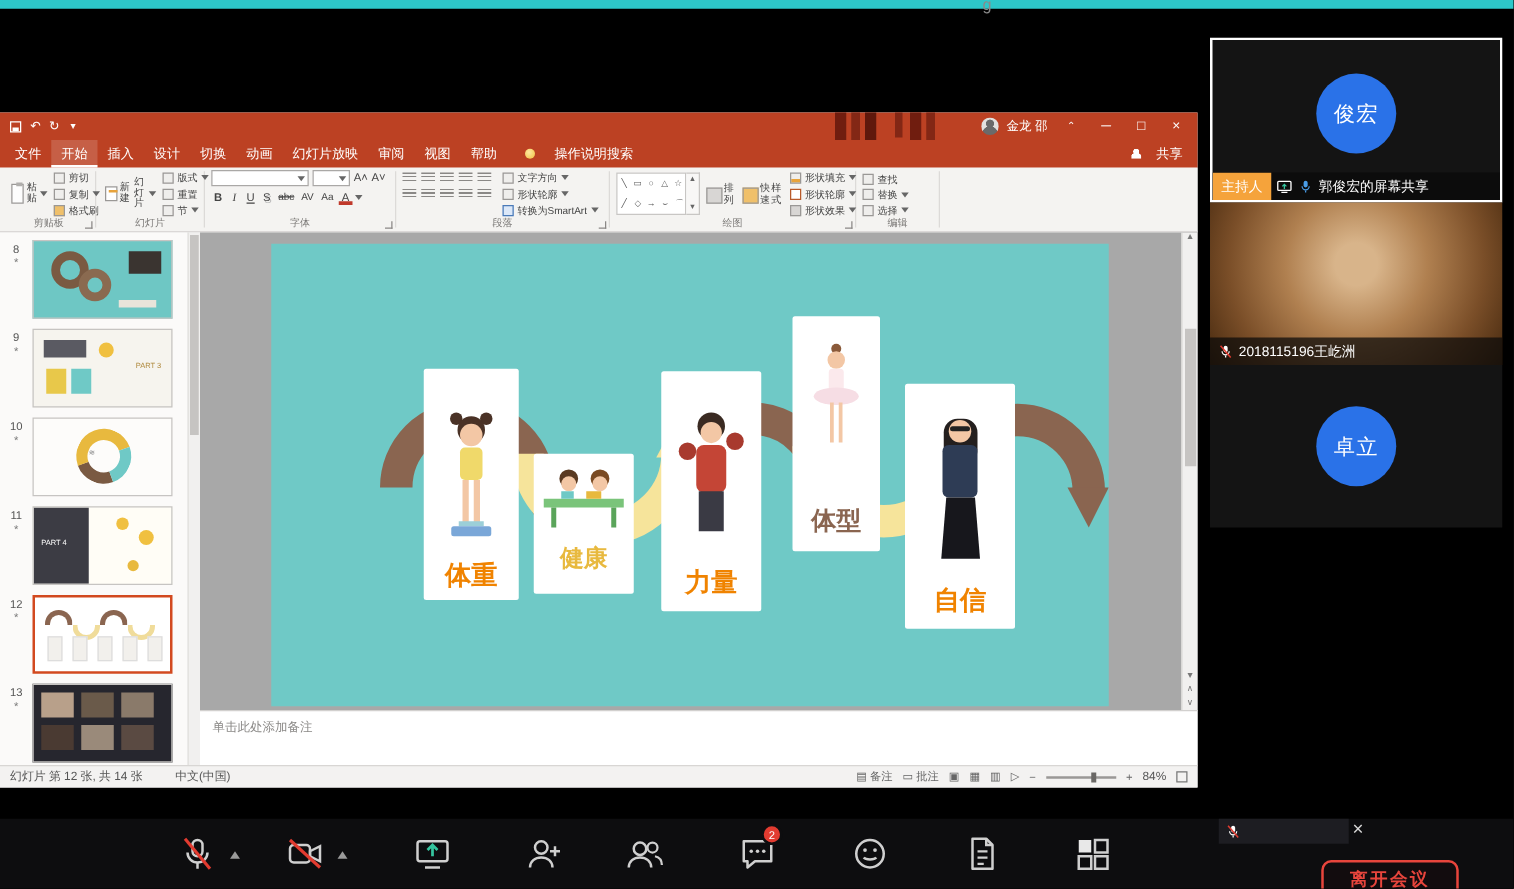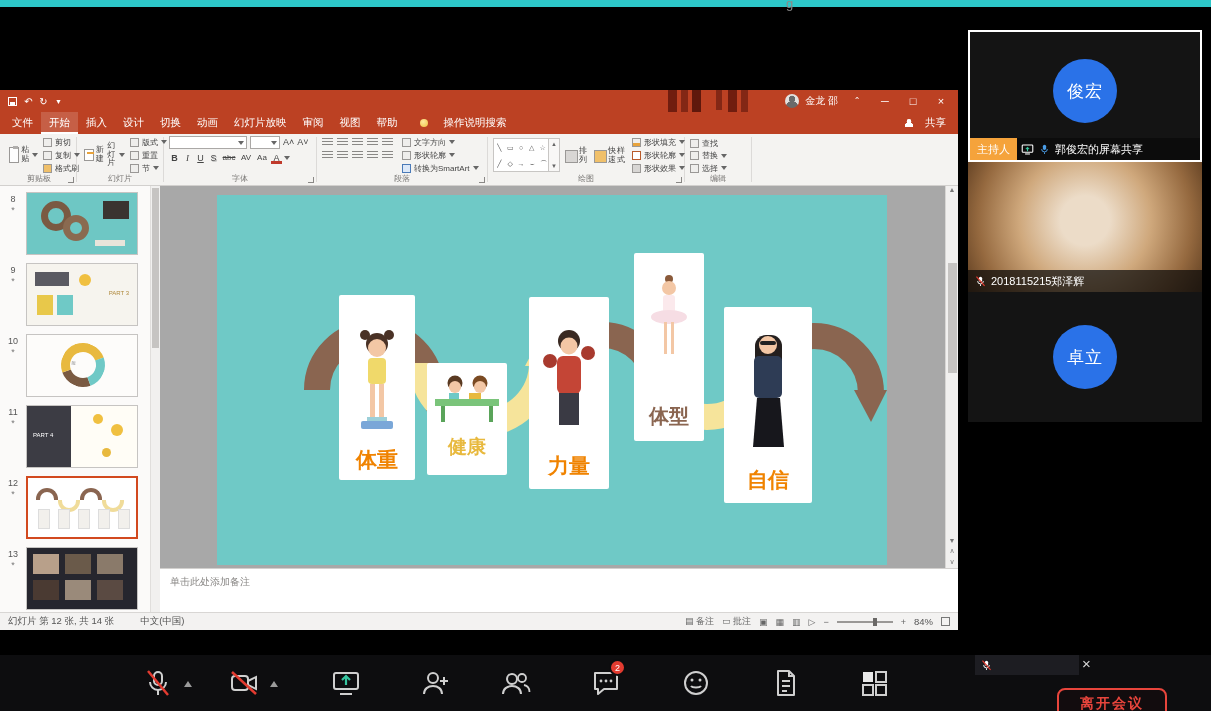--- a/index.html
+++ b/index.html
@@ -552,32 +552,32 @@
         <svg class="nm-ic" viewBox="0 0 16 16">
             <rect x="6" y="2" width="4" height="6.5" rx="2" fill="#4a9de8"></rect>
             <path d="M4.5 7.5a3.5 3.5 0 0 0 7 0" fill="none" stroke="#4a9de8" stroke-width="1.2"></path>
             <line x1="8" y1="11.5" x2="8" y2="13.5" stroke="#4a9de8" stroke-width="1.2"></line>
           </svg>
         <span>郭俊宏的屏幕共享</span>
       </div>
     </div>
 
 
-
-    <div class="tile photo-cat2">
+    <div class="tile photo-team">
       <div class="namebar pad">
         <svg class="nm-ic" viewBox="0 0 16 16">
             <rect x="6" y="2" width="4" height="6.5" rx="2" fill="#ffffff"></rect>
             <path d="M4.5 7.5a3.5 3.5 0 0 0 7 0" fill="none" stroke="#ffffff" stroke-width="1.2"></path>
             <line x1="8" y1="11.5" x2="8" y2="13.5" stroke="#ffffff" stroke-width="1.2"></line>
             <line x1="3" y1="2" x2="13" y2="13.5" stroke="#e23b30" stroke-width="1.5"></line>
           </svg>
-        <span>2018115215郑泽辉</span>
-      </div>
-    </div>
+        <span>2018115196王屹洲</span>
+      </div>
+    </div>
+
 
     <div class="tile">
       <div class="avatar" style="transform:translate(-50%,-50%);">卓立</div>
     </div>
   </div>
 
   <div class="toolbar">
 
     <span class="tb-icon" style="left:142px;">
       <svg viewBox="0 0 32 32">

